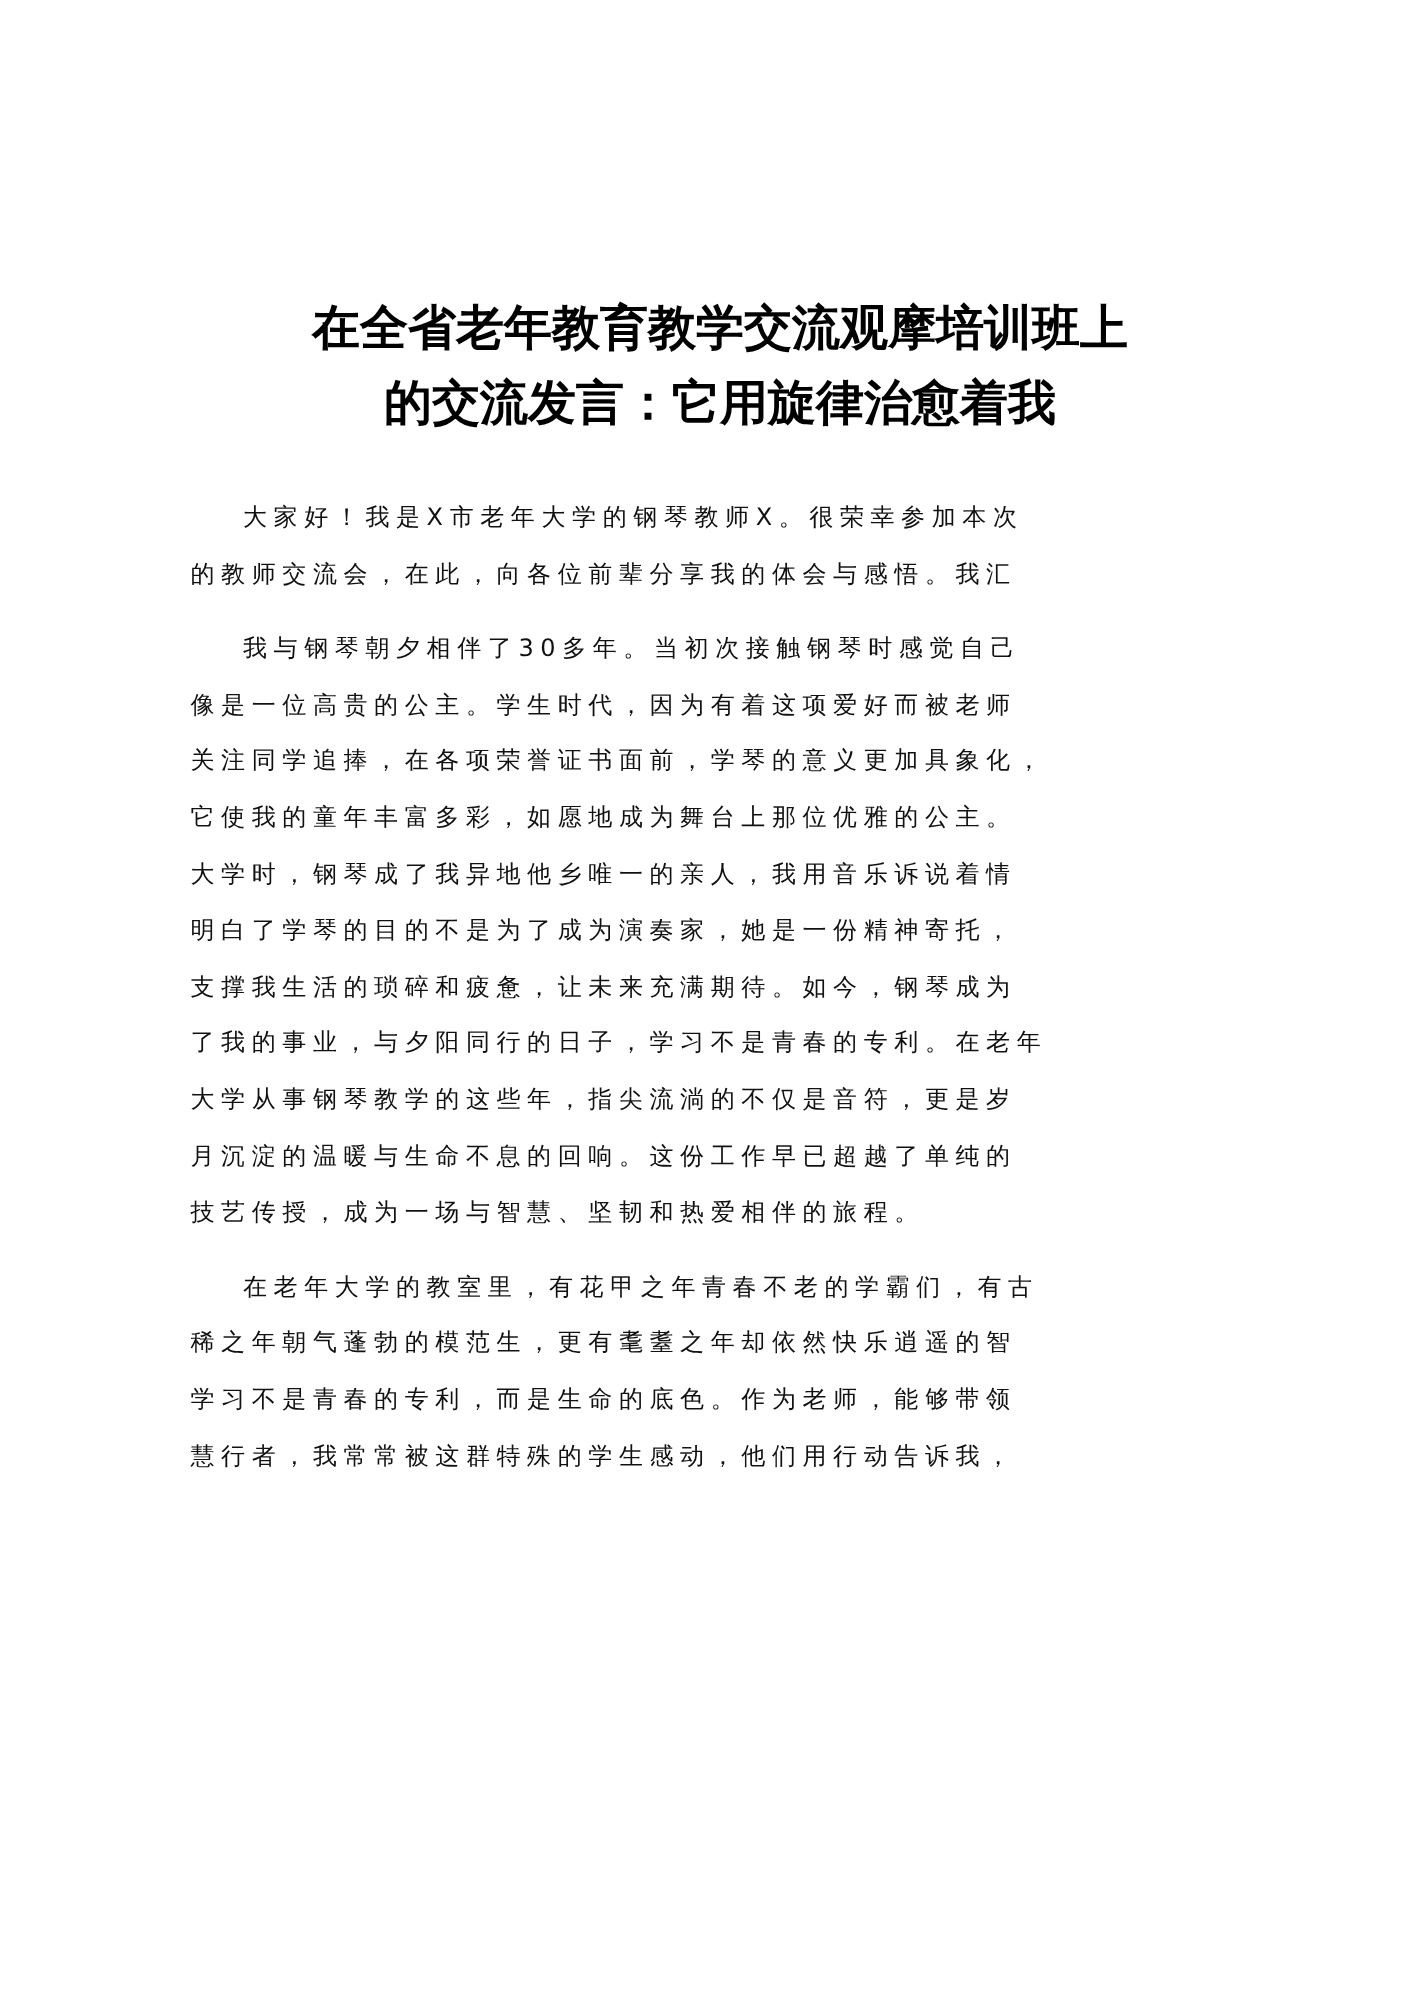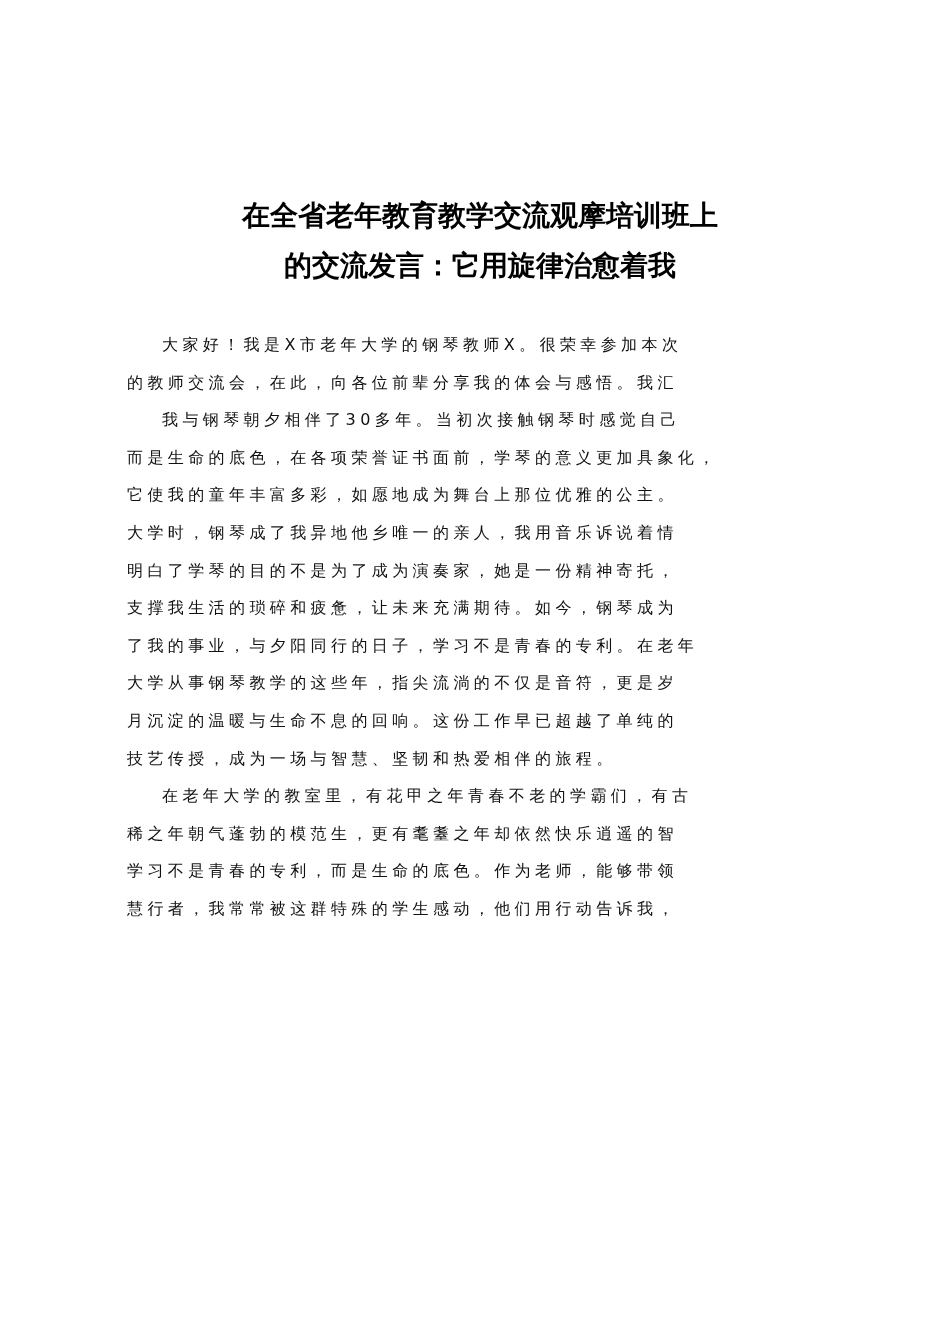--- a/index.html
+++ b/index.html
@@ -24,21 +24,21 @@
       background: #ffffff;
     }
     .title {
       position: absolute;
       left: 120px;
       width: 720px;
       top: 172px;
       text-align: center;
       font-family: "DejaVu Sans", "Liberation Sans", sans-serif;
       font-weight: bold;
-      font-size: 28px;
+      font-size: 32px;
       line-height: 50px;
       letter-spacing: 0px;
     }
     .title .tline {
       display: block;
       white-space: nowrap;
     }
     .body {
       position: absolute;
       left: 127px;
@@ -56,21 +56,21 @@
       white-space: nowrap;
       letter-spacing: 4.4px;
       font-family: "DejaVu Sans", "Liberation Sans", sans-serif;
       font-weight: normal;
       color: #111111;
     }
     .line.indent {
       padding-left: 35px;
     }
     .para + .para {
-      margin-top: 0px;
+      margin-top: 12px;
     }
   </style>
 </head>
 <body>
 
 <div class="page">
 
   <h1 class="title">
     <span class="tline">在全省老年教育教学交流观摩培训班上</span>
     <span class="tline">的交流发言：它用旋律治愈着我</span>
@@ -78,21 +78,22 @@
 
   <div class="body">
 
     <div class="para">
       <span class="line indent">大家好！我是X市老年大学的钢琴教师X。很荣幸参加本次</span>
       <span class="line">的教师交流会，在此，向各位前辈分享我的体会与感悟。我汇</span>
     </div>
 
     <div class="para">
       <span class="line indent">我与钢琴朝夕相伴了30多年。当初次接触钢琴时感觉自己</span>
-      <span class="line">而是生命的底色，在各项荣誉证书面前，学琴的意义更加具象化，</span>
+      <span class="line">像是一位高贵的公主。学生时代，因为有着这项爱好而被老师</span>
+      <span class="line">关注同学追捧，在各项荣誉证书面前，学琴的意义更加具象化，</span>
       <span class="line">它使我的童年丰富多彩，如愿地成为舞台上那位优雅的公主。</span>
       <span class="line">大学时，钢琴成了我异地他乡唯一的亲人，我用音乐诉说着情</span>
       <span class="line">明白了学琴的目的不是为了成为演奏家，她是一份精神寄托，</span>
       <span class="line">支撑我生活的琐碎和疲惫，让未来充满期待。如今，钢琴成为</span>
       <span class="line">了我的事业，与夕阳同行的日子，学习不是青春的专利。在老年</span>
       <span class="line">大学从事钢琴教学的这些年，指尖流淌的不仅是音符，更是岁</span>
       <span class="line">月沉淀的温暖与生命不息的回响。这份工作早已超越了单纯的</span>
       <span class="line">技艺传授，成为一场与智慧、坚韧和热爱相伴的旅程。</span>
     </div>
 

